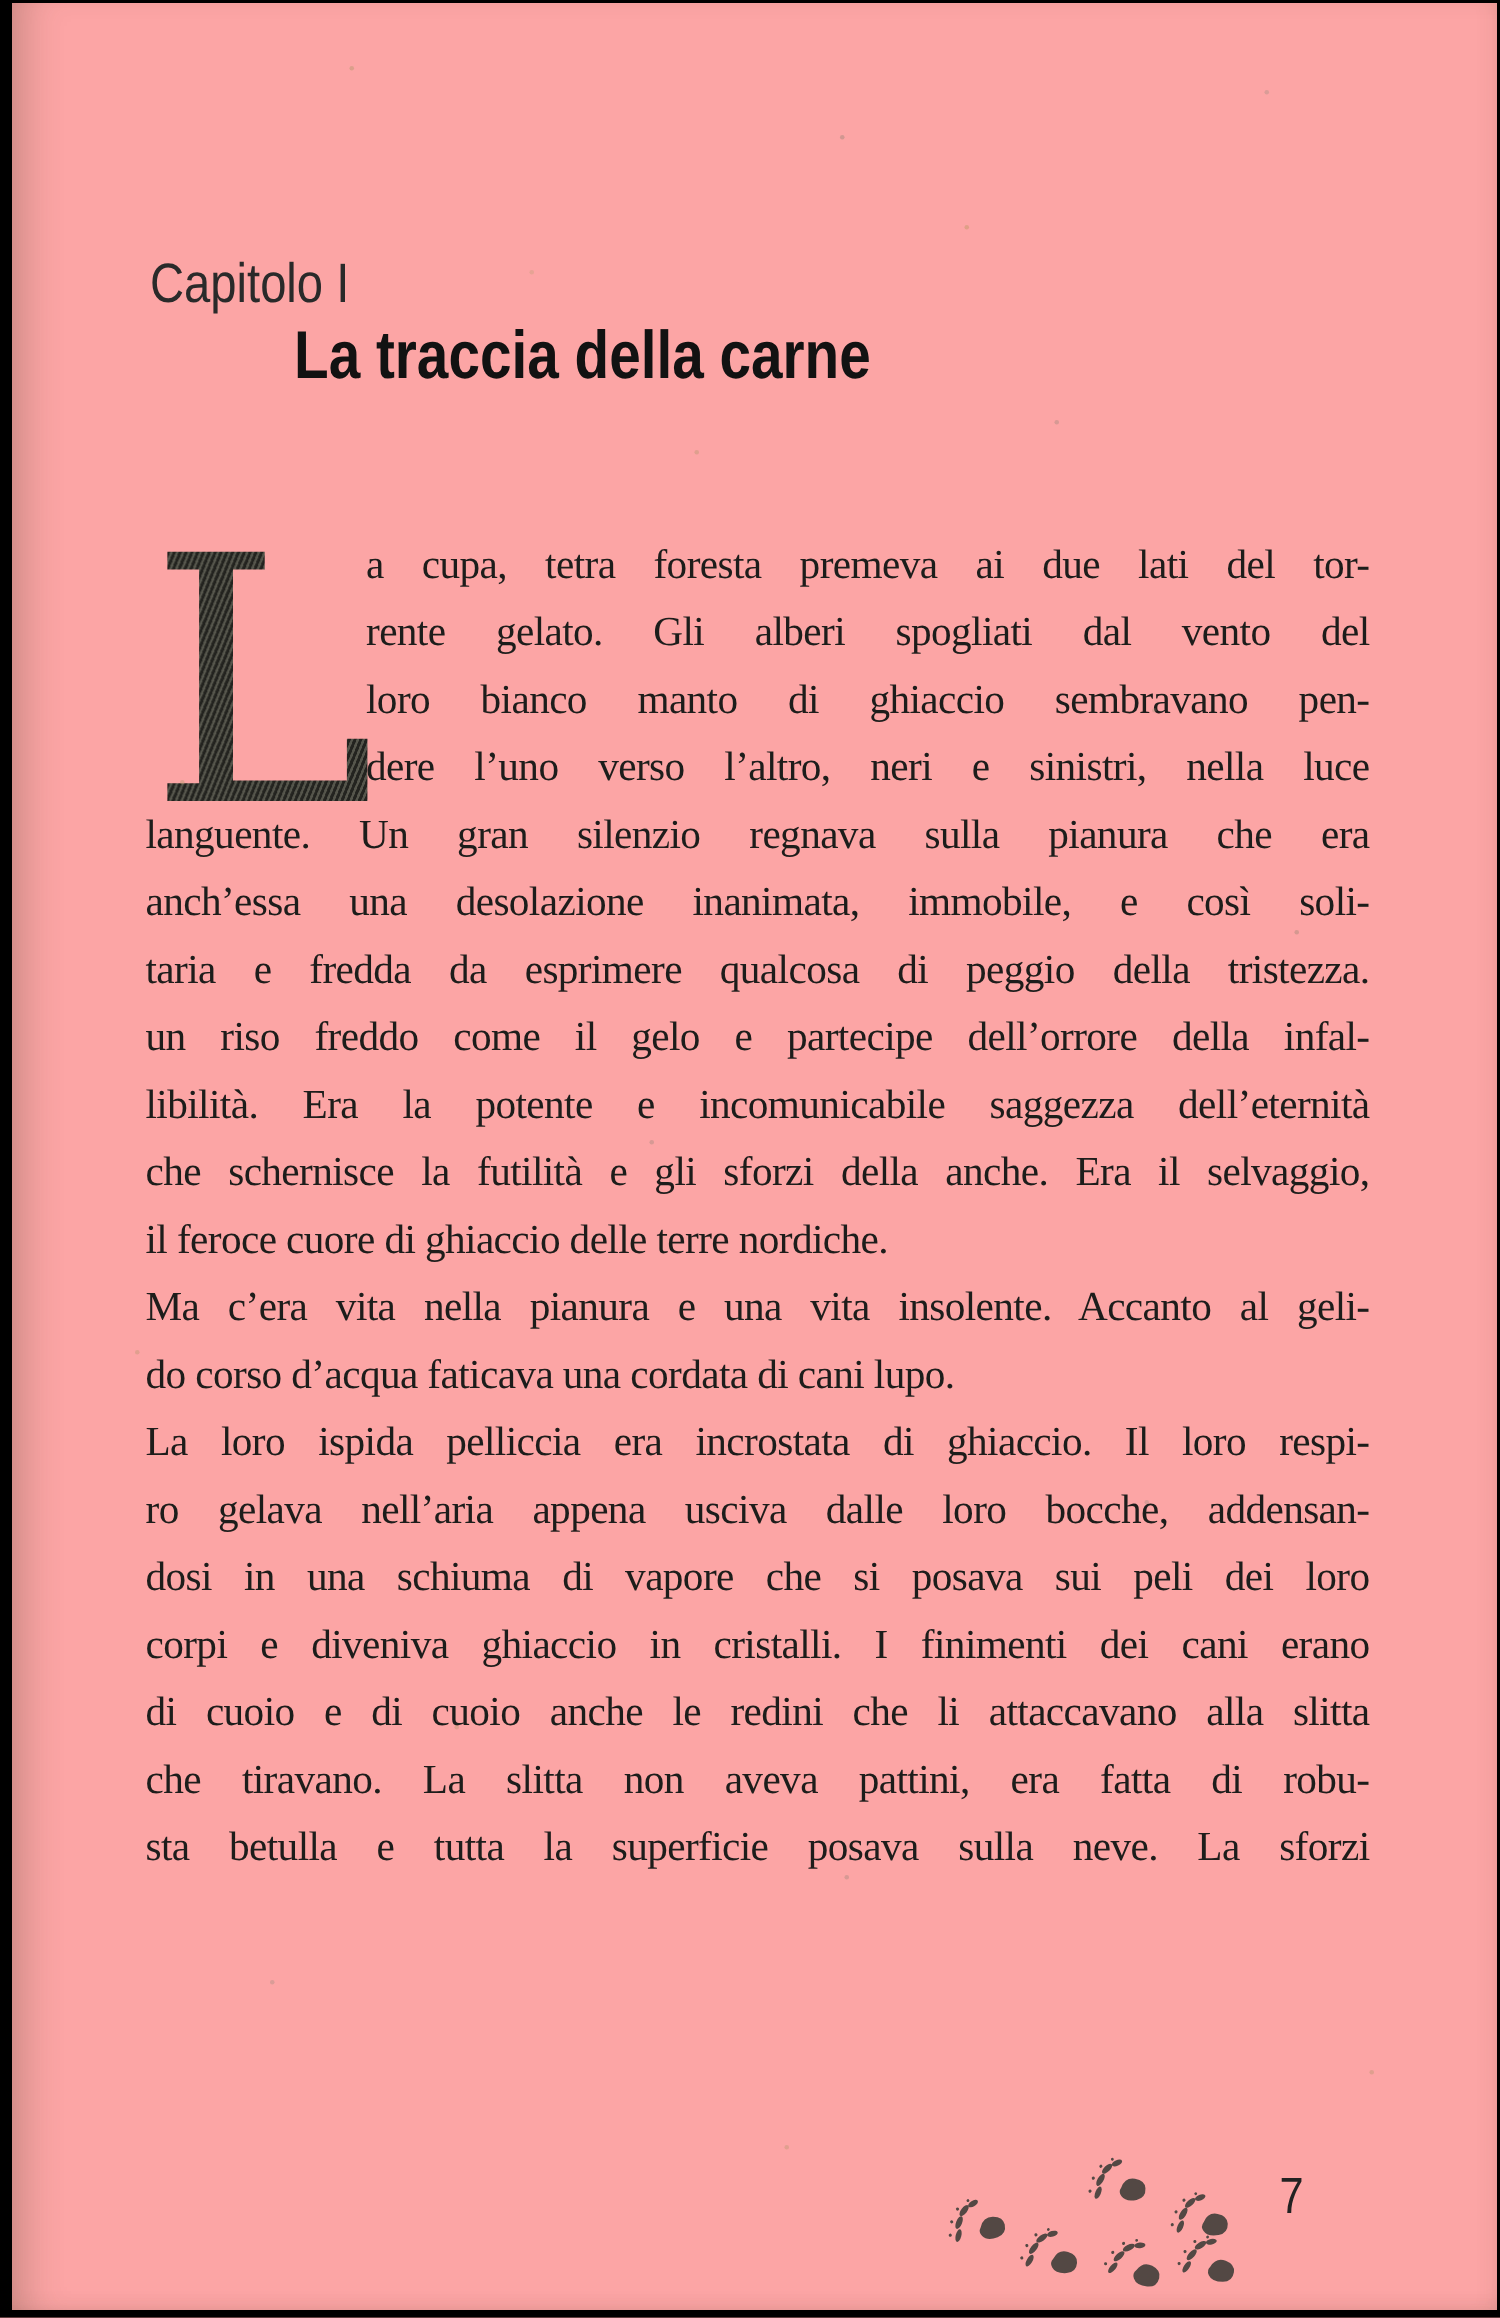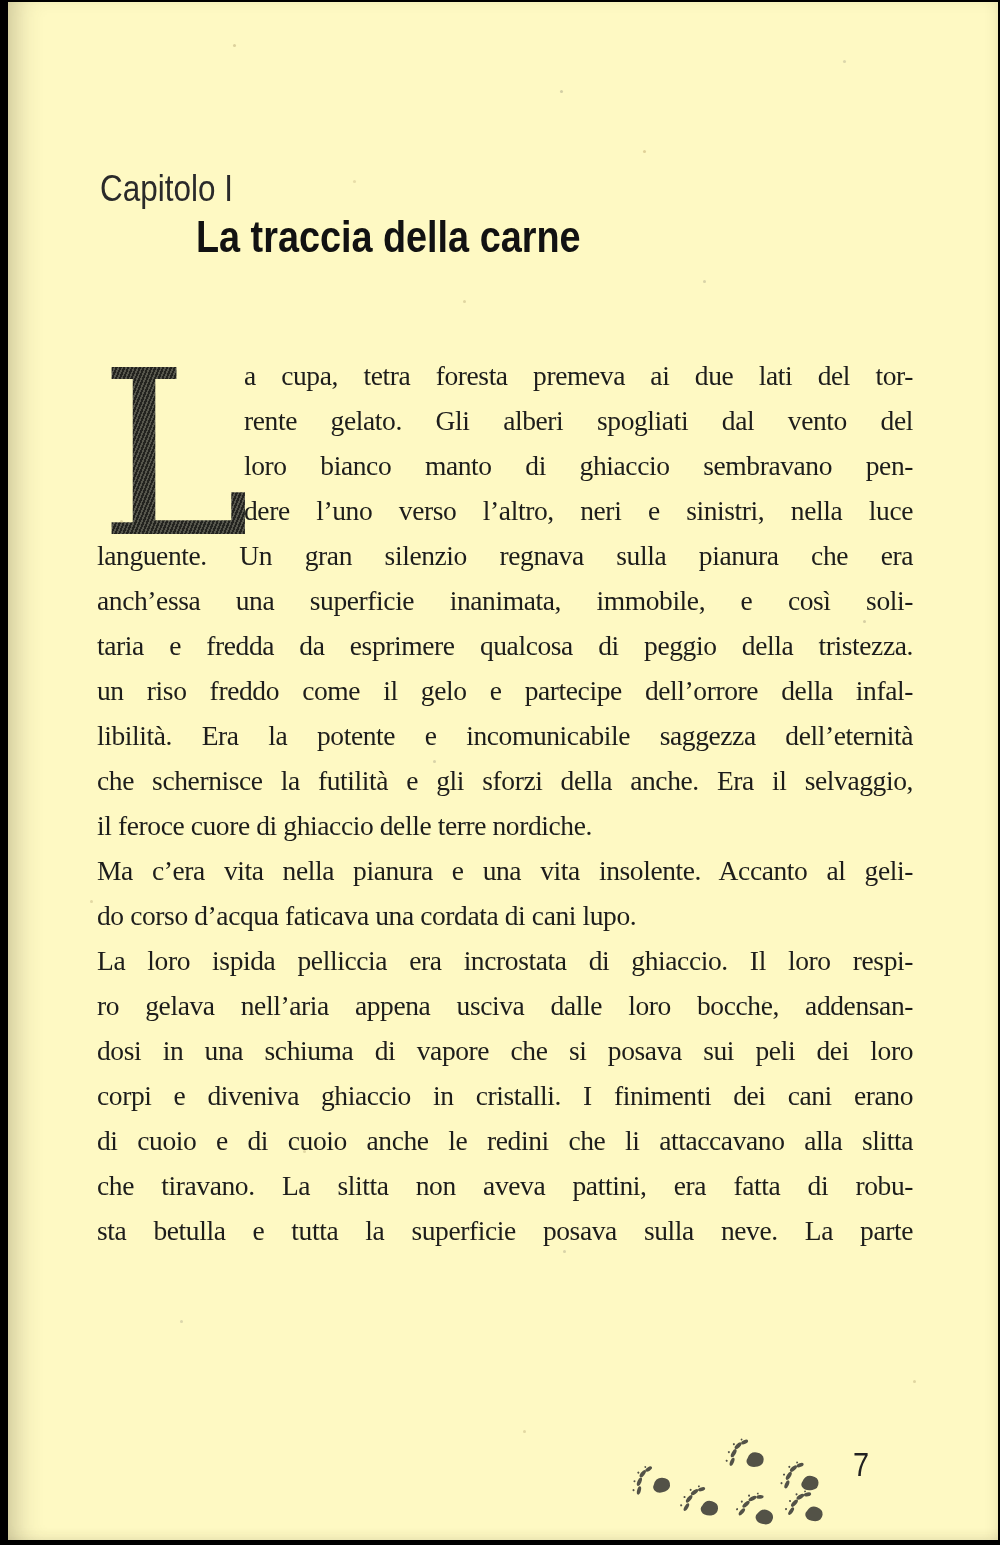--- a/index.html
+++ b/index.html
@@ -1,20 +1,20 @@
 <!DOCTYPE html>
 <html><head>
 <meta charset="utf-8">
 <style>
   html,body{margin:0;padding:0;}
   body{width:1000px;height:1545px;background:#000;overflow:hidden;}
   .frame{position:relative;width:1000px;height:1545px;background:#000;}
   .page{
     position:absolute;left:8px;top:2px;right:2px;bottom:5px;
-    background:#fef9c3;
+    background:#fca5a5;
     box-shadow: inset 24px 0 28px -18px rgba(70,60,40,.30),
                 inset -10px 0 16px -12px rgba(70,60,40,.16),
                 inset 0 -10px 16px -12px rgba(70,60,40,.14);
     overflow:hidden;
   }
   
   .page::after{
     content:"";position:absolute;left:0;top:0;width:3px;height:3px;border-radius:50%;
     background:transparent;pointer-events:none;
     box-shadow:
@@ -88,39 +88,39 @@
     <div class="body-text" id="body-text">
         <div class="para">
           <span class="dropcap">
             <span>L</span>
           </span>
           <div class="line">a cupa, tetra foresta premeva ai due lati del tor-</div>
           <div class="line">rente gelato. Gli alberi spogliati dal vento del</div>
           <div class="line">loro bianco manto di ghiaccio sembravano pen-</div>
           <div class="line">dere l’uno verso l’altro, neri e sinistri, nella luce</div>
           <div class="line">languente. Un gran silenzio regnava sulla pianura che era</div>
-          <div class="line">anch’essa una superficie inanimata, immobile, e così soli-</div>
+          <div class="line">anch’essa una desolazione inanimata, immobile, e così soli-</div>
           <div class="line">taria e fredda da esprimere qualcosa di peggio della tristezza.</div>
           <div class="line">un riso freddo come il gelo e partecipe dell’orrore della infal-</div>
           <div class="line">libilità. Era la potente e incomunicabile saggezza dell’eternità</div>
           <div class="line">che schernisce la futilità e gli sforzi della anche. Era il selvaggio,</div>
           <div class="line short">il feroce cuore di ghiaccio delle terre nordiche.</div>
         </div>
         <div class="para">
           <div class="line">Ma c’era vita nella pianura e una vita insolente. Accanto al geli-</div>
           <div class="line short">do corso d’acqua faticava una cordata di cani lupo.</div>
         </div>
         <div class="para">
           <div class="line">La loro ispida pelliccia era incrostata di ghiaccio. Il loro respi-</div>
           <div class="line">ro gelava nell’aria appena usciva dalle loro bocche, addensan-</div>
           <div class="line">dosi in una schiuma di vapore che si posava sui peli dei loro</div>
           <div class="line">corpi e diveniva ghiaccio in cristalli. I finimenti dei cani erano</div>
           <div class="line">di cuoio e di cuoio anche le redini che li attaccavano alla slitta</div>
           <div class="line">che tiravano. La slitta non aveva pattini, era fatta di robu-</div>
-          <div class="line">sta betulla e tutta la superficie posava sulla neve. La parte</div>
+          <div class="line">sta betulla e tutta la superficie posava sulla neve. La sforzi</div>
         </div>
       </div>
 
     <div id="paw-layer">
         <div class="paw" style="left: 623px; top: 1464px; transform: rotate(-38deg);"><svg viewBox="0 0 40 36">
             <use href="#paw-shape"></use>
           </svg></div>
         <div class="paw" style="left: 672px; top: 1484px; transform: rotate(-22deg);"><svg viewBox="0 0 40 36">
             <use href="#paw-shape"></use>
           </svg></div>

